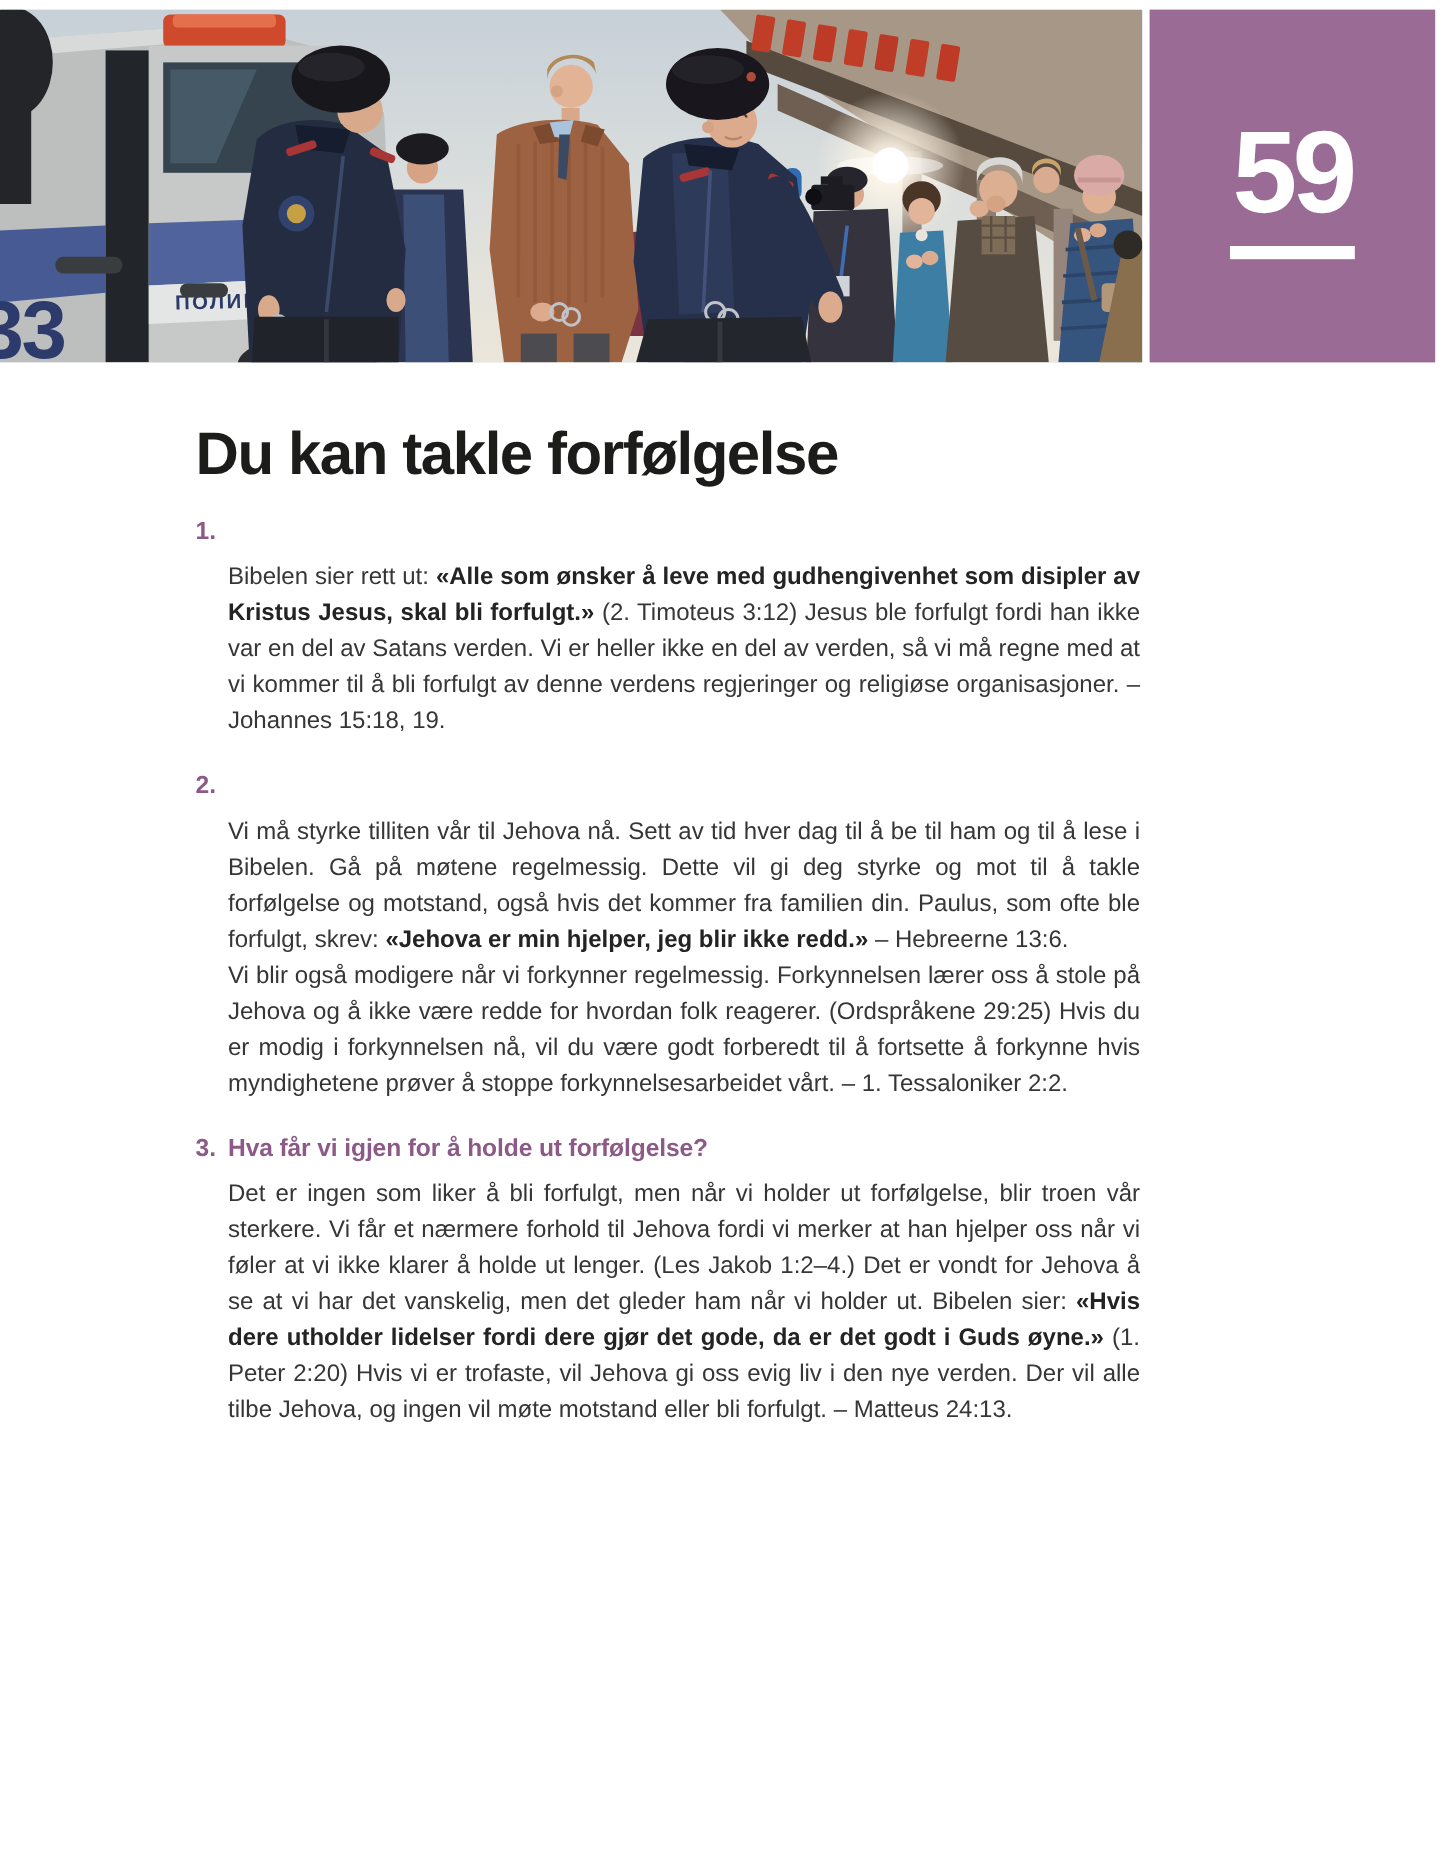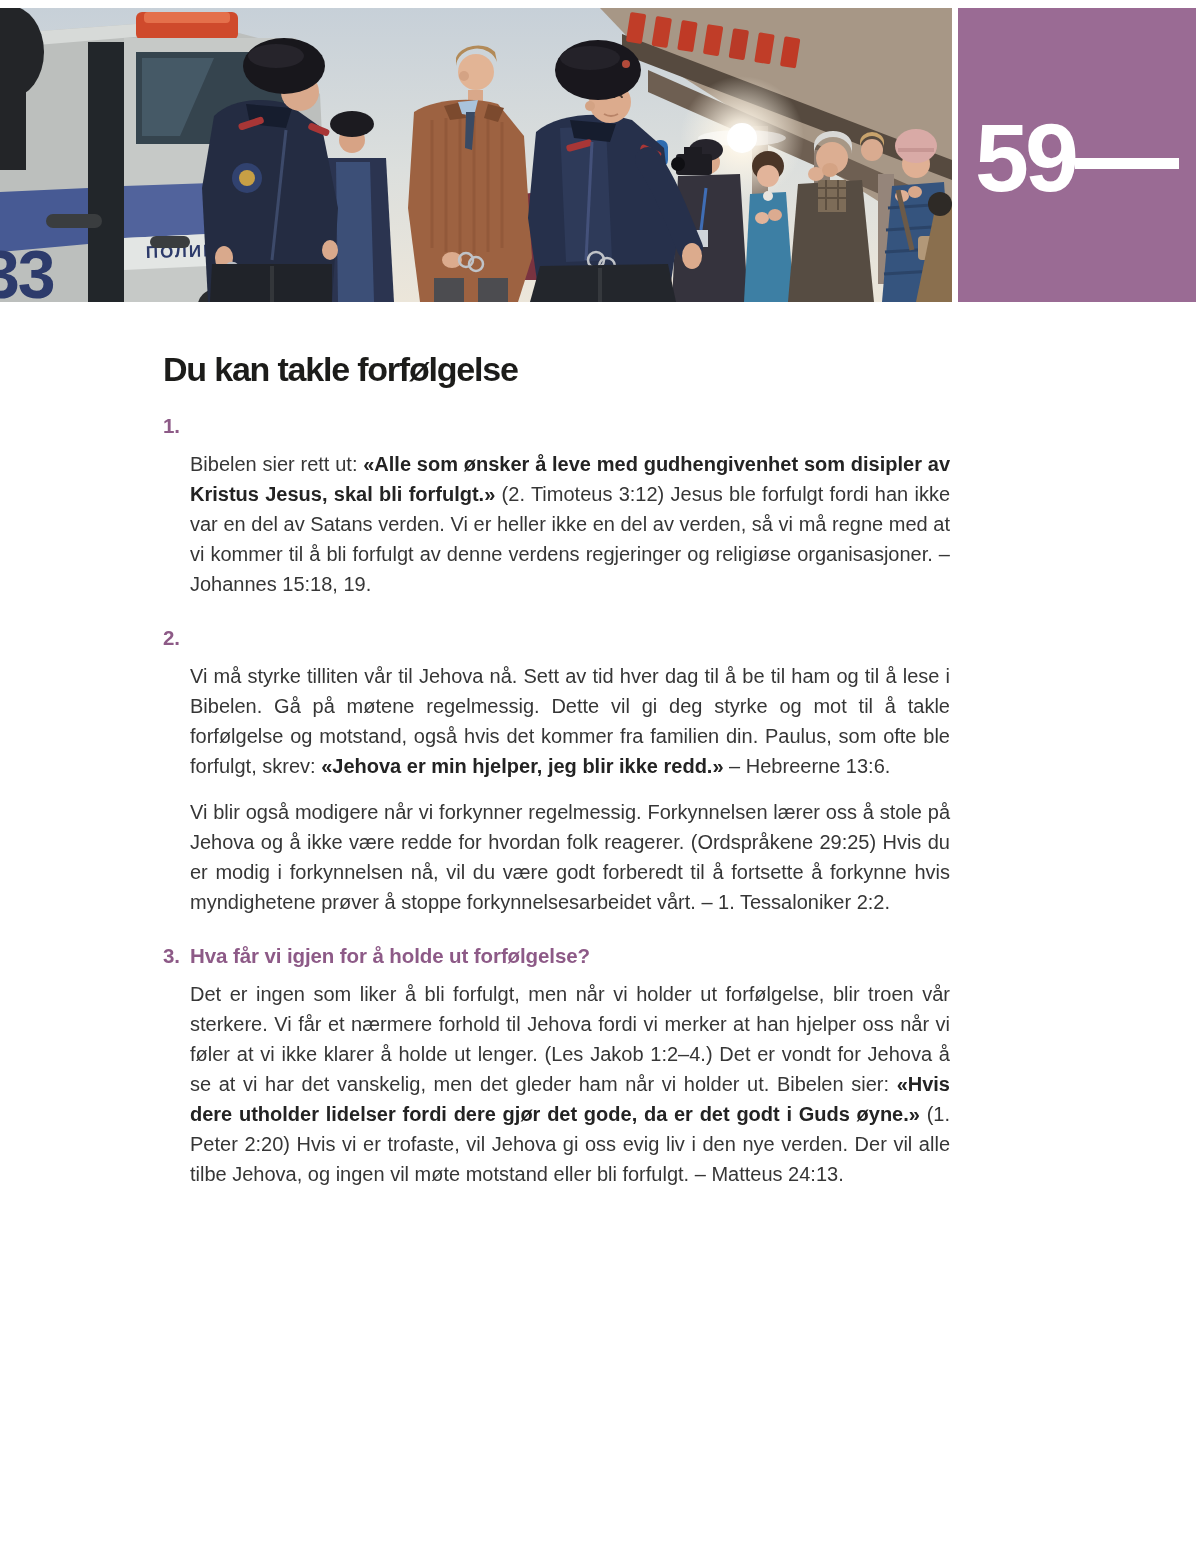--- a/index.html
+++ b/index.html
@@ -10,46 +10,46 @@
   
   .hero { position:absolute; left:0; top:8px; width:1200px; height:294px; }
   .photo {
     position:absolute; left:0; top:0; width:952px; height:294px;
     overflow:hidden; background:#d3d8da;
   }
   .photo svg { display:block; width:952px; height:294px; }
   .lesson-number-block {
     position:absolute; left:958px; top:0; width:238px; height:294px;
     background:var(--accent,#9a6b94);
-    display:flex; flex-direction:row; align-items:center; justify-content:center;
+    display:flex; flex-direction:column; align-items:center; justify-content:center;
   }
   .lesson-number {
     color:#ffffff; font-size:97px; font-weight:bold; line-height:0.9;
     letter-spacing:-4px; margin-top:6px;
   }
   .lesson-number-underline { width:104px; height:11px; background:#ffffff; margin-top:17px; }
 
   
   .article {
     position:absolute; left:0; top:302px; width:1200px;
     padding:0 250px 0 163px; box-sizing:border-box;
   }
   .article-title {
-    margin:50px 0 0 0; font-size:34px; line-height:1.04; font-weight:bold;
+    margin:50px 0 0 0; font-size:50px; line-height:1.04; font-weight:bold;
     color:#1c1c1a; letter-spacing:-1.2px;
   }
   .body-text { font-size:20px; line-height:30px; color:#363636; text-align:justify; }
   .intro { margin:44px 0 0 27px; }
   .section-heading {
     display:flex; margin:25px 0 0 0; font-size:20.5px; line-height:27px;
     font-weight:bold; color:var(--heading-color,#8d5a87); letter-spacing:-0.1px;
   }
   .section-number { flex:0 0 27px; }
   .body-para { margin:10px 0 0 27px; }
-  .body-para + .body-para { margin-top:16px; }
+  .body-para + .body-para { margin-top:0; }
   .body-para b { font-weight:bold; color:#232323; }
 
   
   .van-label-text {
     font-family:"Liberation Sans", sans-serif; font-weight:bold;
     font-size:17px; letter-spacing:2px; fill:#2c3a6a;
   }
   .van-number-text {
     font-family:"Liberation Sans", sans-serif; font-weight:bold;
     font-size:68px; letter-spacing:-2px; fill:#2d3b6c;

